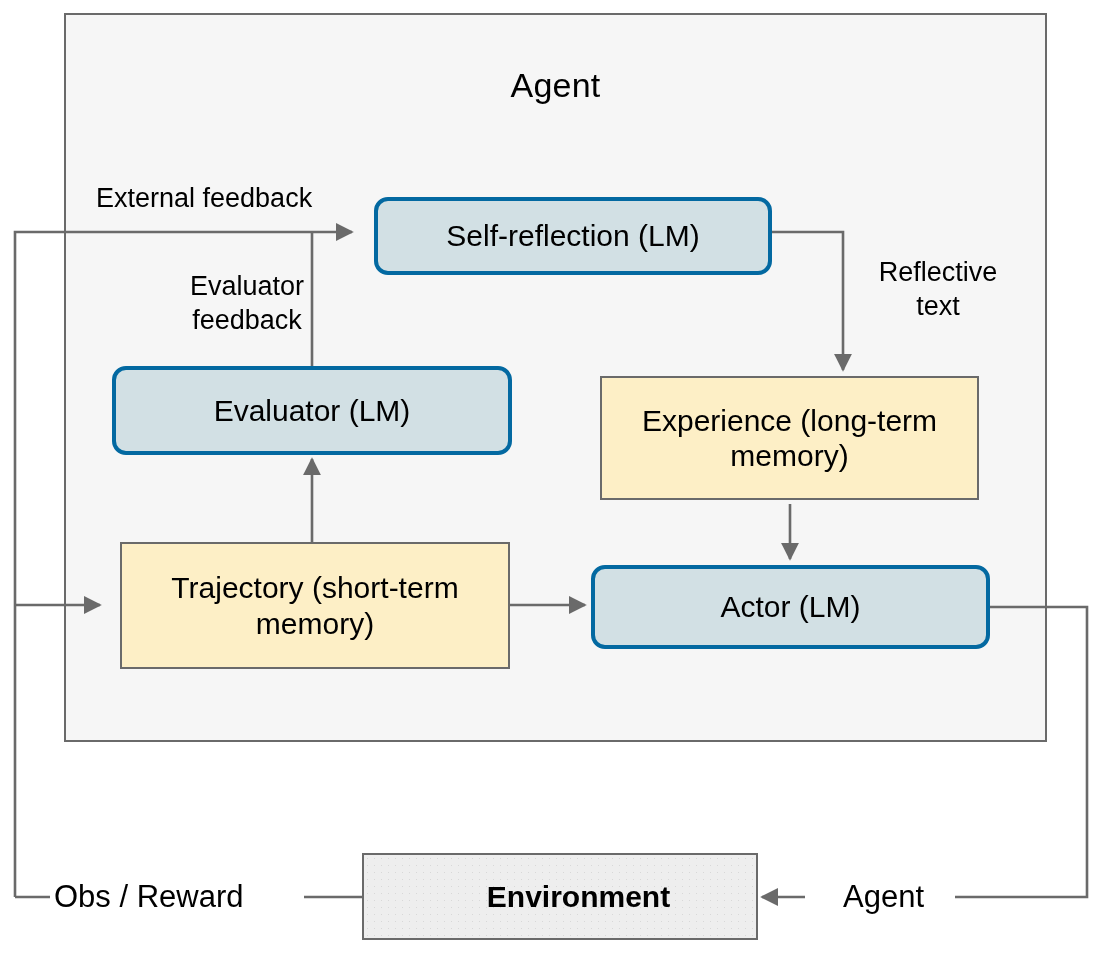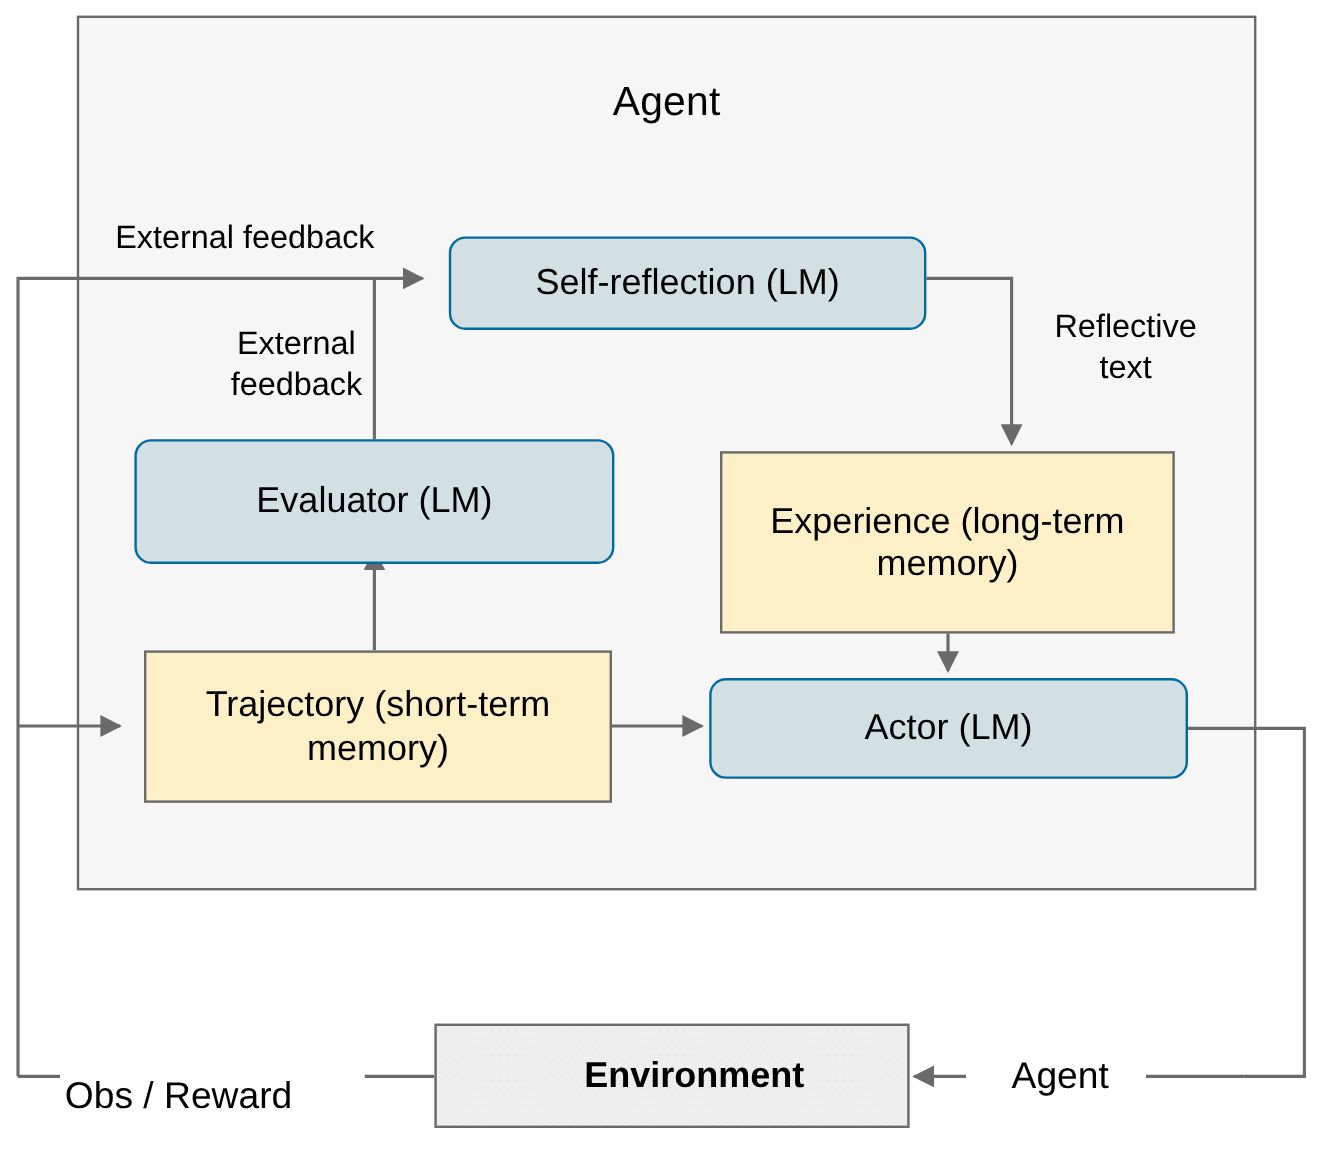--- a/index.html
+++ b/index.html
@@ -52,21 +52,21 @@
     box-sizing: border-box;
     display: flex;
     align-items: center;
     justify-content: center;
     text-align: center;
     color: #000000;
     line-height: 1.18;
   }
   .node.lm {
     background: #d2e0e4;
-    border: 2px solid #0369a1;
+    border: 4px solid #0369a1;
     border-radius: 14px;
     font-size: 30px;
   }
   .node.mem {
     background: #fdefc6;
     border: 2px solid #6a6a6a;
     border-radius: 0;
     font-size: 30px;
   }
   .node.env {
@@ -76,24 +76,24 @@
     font-size: 30px;
     font-weight: bold;
     background-image:
       radial-gradient(#d8d8d8 0.6px, transparent 0.7px);
     background-size: 7px 7px;
   }
   #node-self-reflection {
     left: 374px; top: 197px; width: 398px; height: 78px;
   }
   #node-evaluator {
-    left: 112px; top: 366px; width: 400px; height: 104px;
+    left: 112px; top: 366px; width: 400px; height: 89px;
   }
   #node-experience {
-    left: 600px; top: 376px; width: 379px; height: 152px;
+    left: 600px; top: 376px; width: 379px; height: 124px;
   }
   #node-trajectory {
     left: 120px; top: 542px; width: 390px; height: 127px;
   }
   #node-actor {
     left: 591px; top: 565px; width: 399px; height: 84px;
   }
   #node-environment {
     left: 362px; top: 853px; width: 396px; height: 87px; padding-left: 37px;
   }
@@ -108,21 +108,21 @@
   #label-external-feedback {
     left: 96px; top: 182px; text-align: left;
   }
   #label-internal-feedback {
     left: 182px; top: 270px; width: 130px; text-align: center;
   }
   #label-reflective-text {
     left: 868px; top: 256px; width: 140px; text-align: center;
   }
   #label-obs-reward {
-    left: 54px; top: 878px; font-size: 31px; text-align: left; margin-top: 16px;
+    left: 54px; top: 878px; font-size: 31px; text-align: left;
   }
   #label-action {
     left: 843px; top: 878px; font-size: 31px; text-align: left;
   }
 </style>
 </head>
 <body>
 
 <div id="canvas">
 
@@ -168,21 +168,21 @@
 
   <div class="node mem" id="node-trajectory">Trajectory
 (short-term memory)</div>
 
   <div class="node lm" id="node-actor">Actor (LM)</div>
 
   <div class="node env" id="node-environment">Environment</div>
 
   <div class="edge-label" id="label-external-feedback">External feedback</div>
 
-  <div class="edge-label" id="label-internal-feedback">External
+  <div class="edge-label" id="label-internal-feedback">Evaluator
 feedback</div>
 
   <div class="edge-label" id="label-reflective-text">Reflective
 text</div>
 
   <div class="edge-label" id="label-obs-reward">Obs / Reward</div>
 
   <div class="edge-label" id="label-action">Agent</div>
 
 </div>

